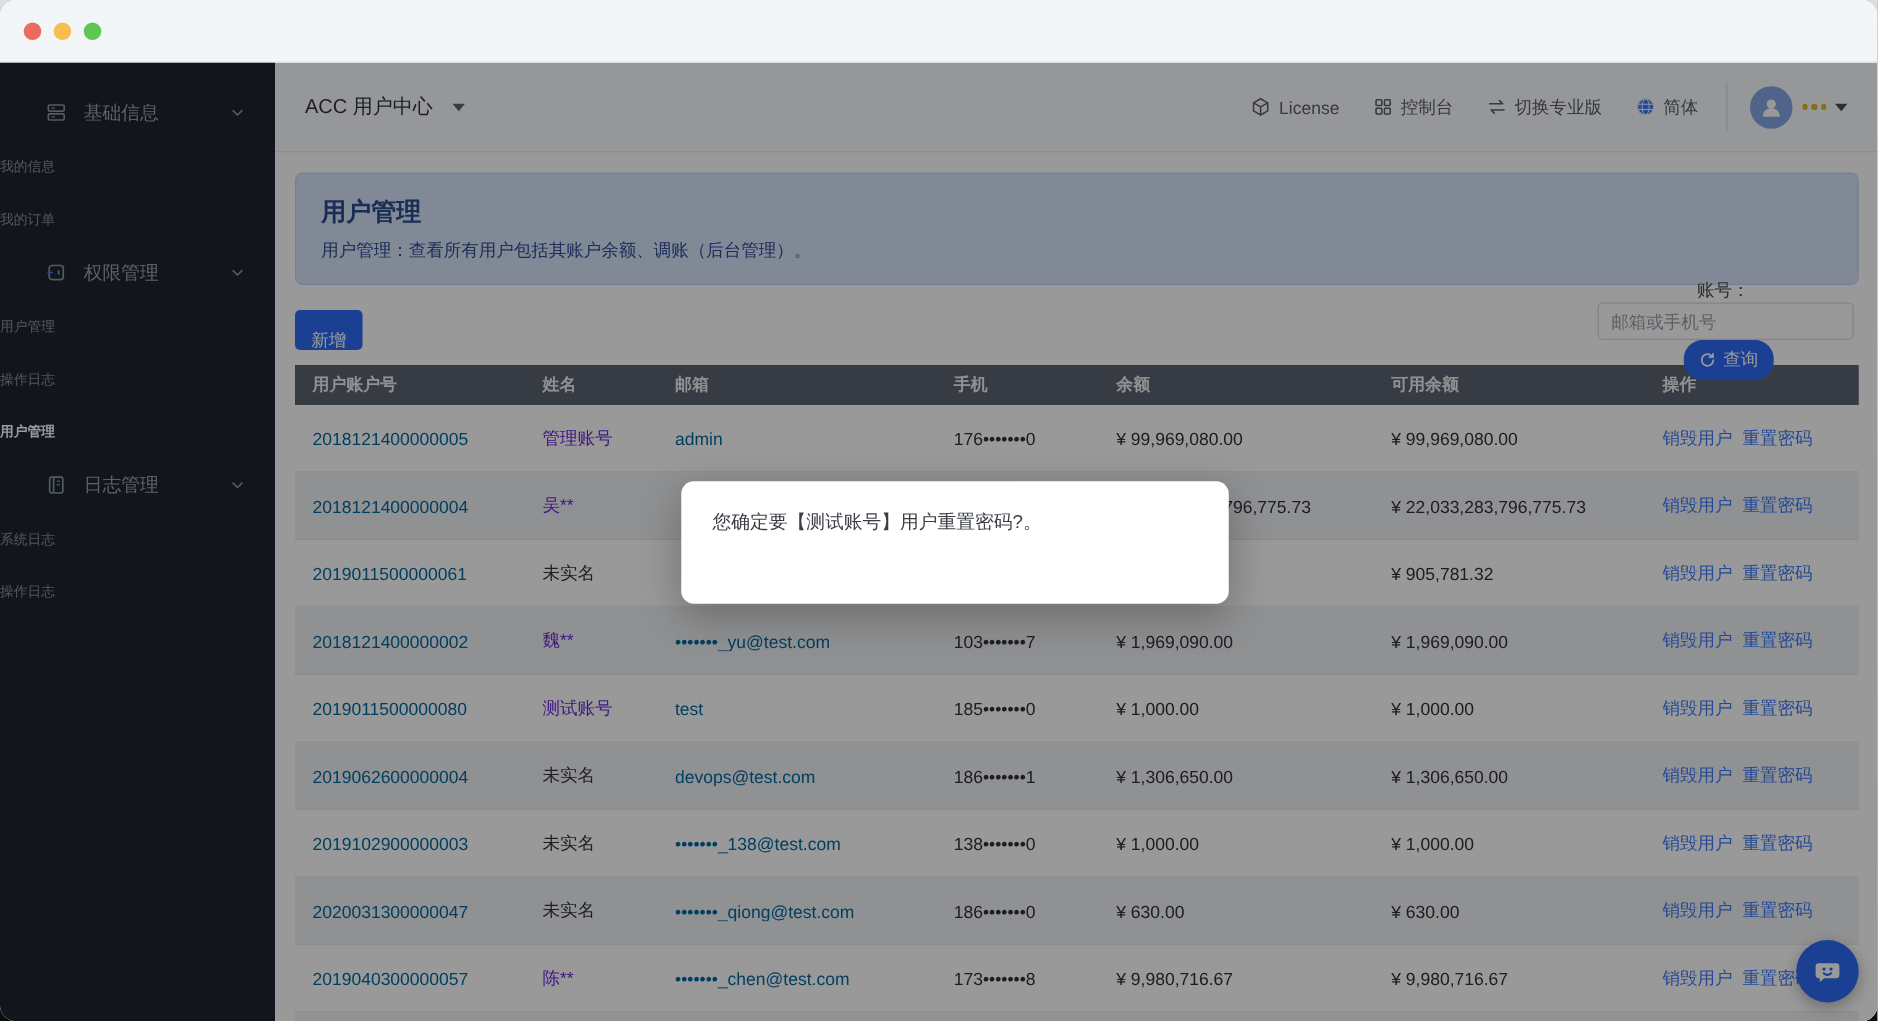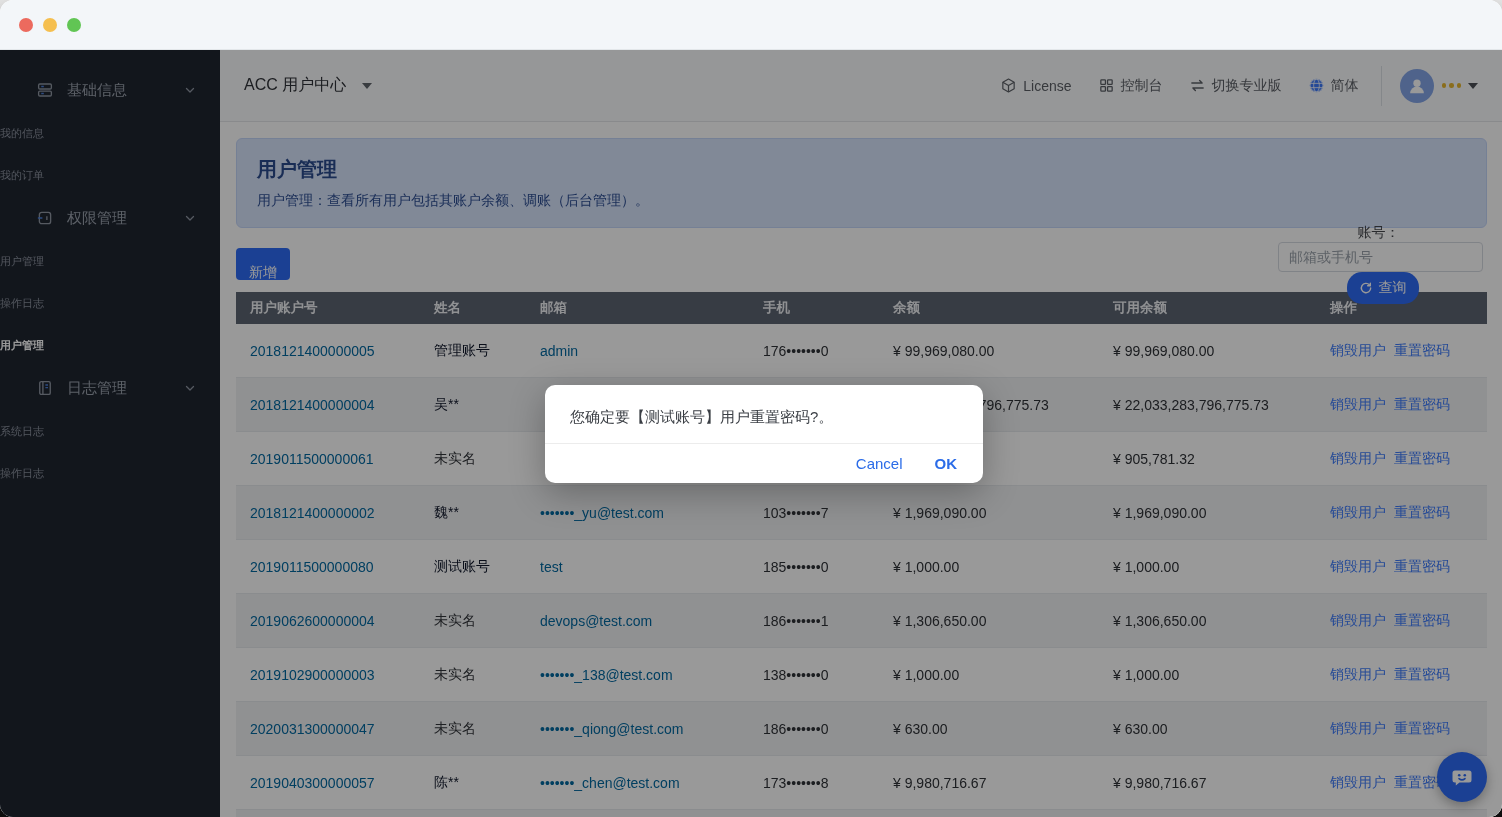--- a/index.html
+++ b/index.html
@@ -68,21 +68,21 @@
   
   .table { margin-top:12px; }
   .tgrid { display:grid; grid-template-columns:184px 106px 223px 130px 220px 217px 1fr; }
   .thead { height:32px; background:#5d6472; align-items:center; }
   .thead > div { padding-left:14px; font-size:13.5px; font-weight:bold; color:#f0f2f5;
     white-space:nowrap; overflow:hidden; }
   .trow { height:54px; align-items:center; border-bottom:1px solid #e7e9ed; background:#fff; }
   .trow.even { background:#f1f2f4; }
   .trow > div { padding-left:14px; font-size:14px; white-space:nowrap; overflow:hidden; }
   .cell-link { color:#0369a1; cursor:pointer; text-decoration:none; }
-  .name-green { color:#0f172a; }
+  .name-green { color:#6d28d9; }
   .name-default { color:#33363b; }
   .cell-dark { color:#2f3237; }
   .cell-actions a { color:#3e7bfa; cursor:pointer; text-decoration:none;margin-top:22px; }
   .cell-actions a + a { margin-left:8px; }
   .row-partial { height:7px; background:#f1f2f4; }
 
   
   .dim { position:absolute; inset:0; background:rgba(0,0,0,0.4); z-index:50; }
   .modal { position:absolute; left:545px; top:335px; width:438px; height:98px; background:#fff;
     border-radius:10px; box-shadow:0 10px 35px rgba(0,0,0,.28); z-index:60; overflow:hidden; }
@@ -362,21 +362,17 @@
             <circle cx="15.8" cy="11.2" r="1.3" fill="#2e6bf5"></circle>
             <path d="M10 14.6c1.8 1.6 4.2 1.6 6 0" fill="none" stroke="#2e6bf5" stroke-width="1.6" stroke-linecap="round"></path>
           </svg>
         </span>
       </div>
 
       <div class="dim"></div>
 
       <div class="modal">
         <div class="modal-msg">您确定要【测试账号】用户重置密码?。</div>
-        <div class="modal-footer">
-          <button class="modal-btn">Cancel</button>
-          <button class="modal-btn ok">OK</button>
-        </div>
       </div>
 
     </div>
   </div>
 </div>
 
 </body></html>

